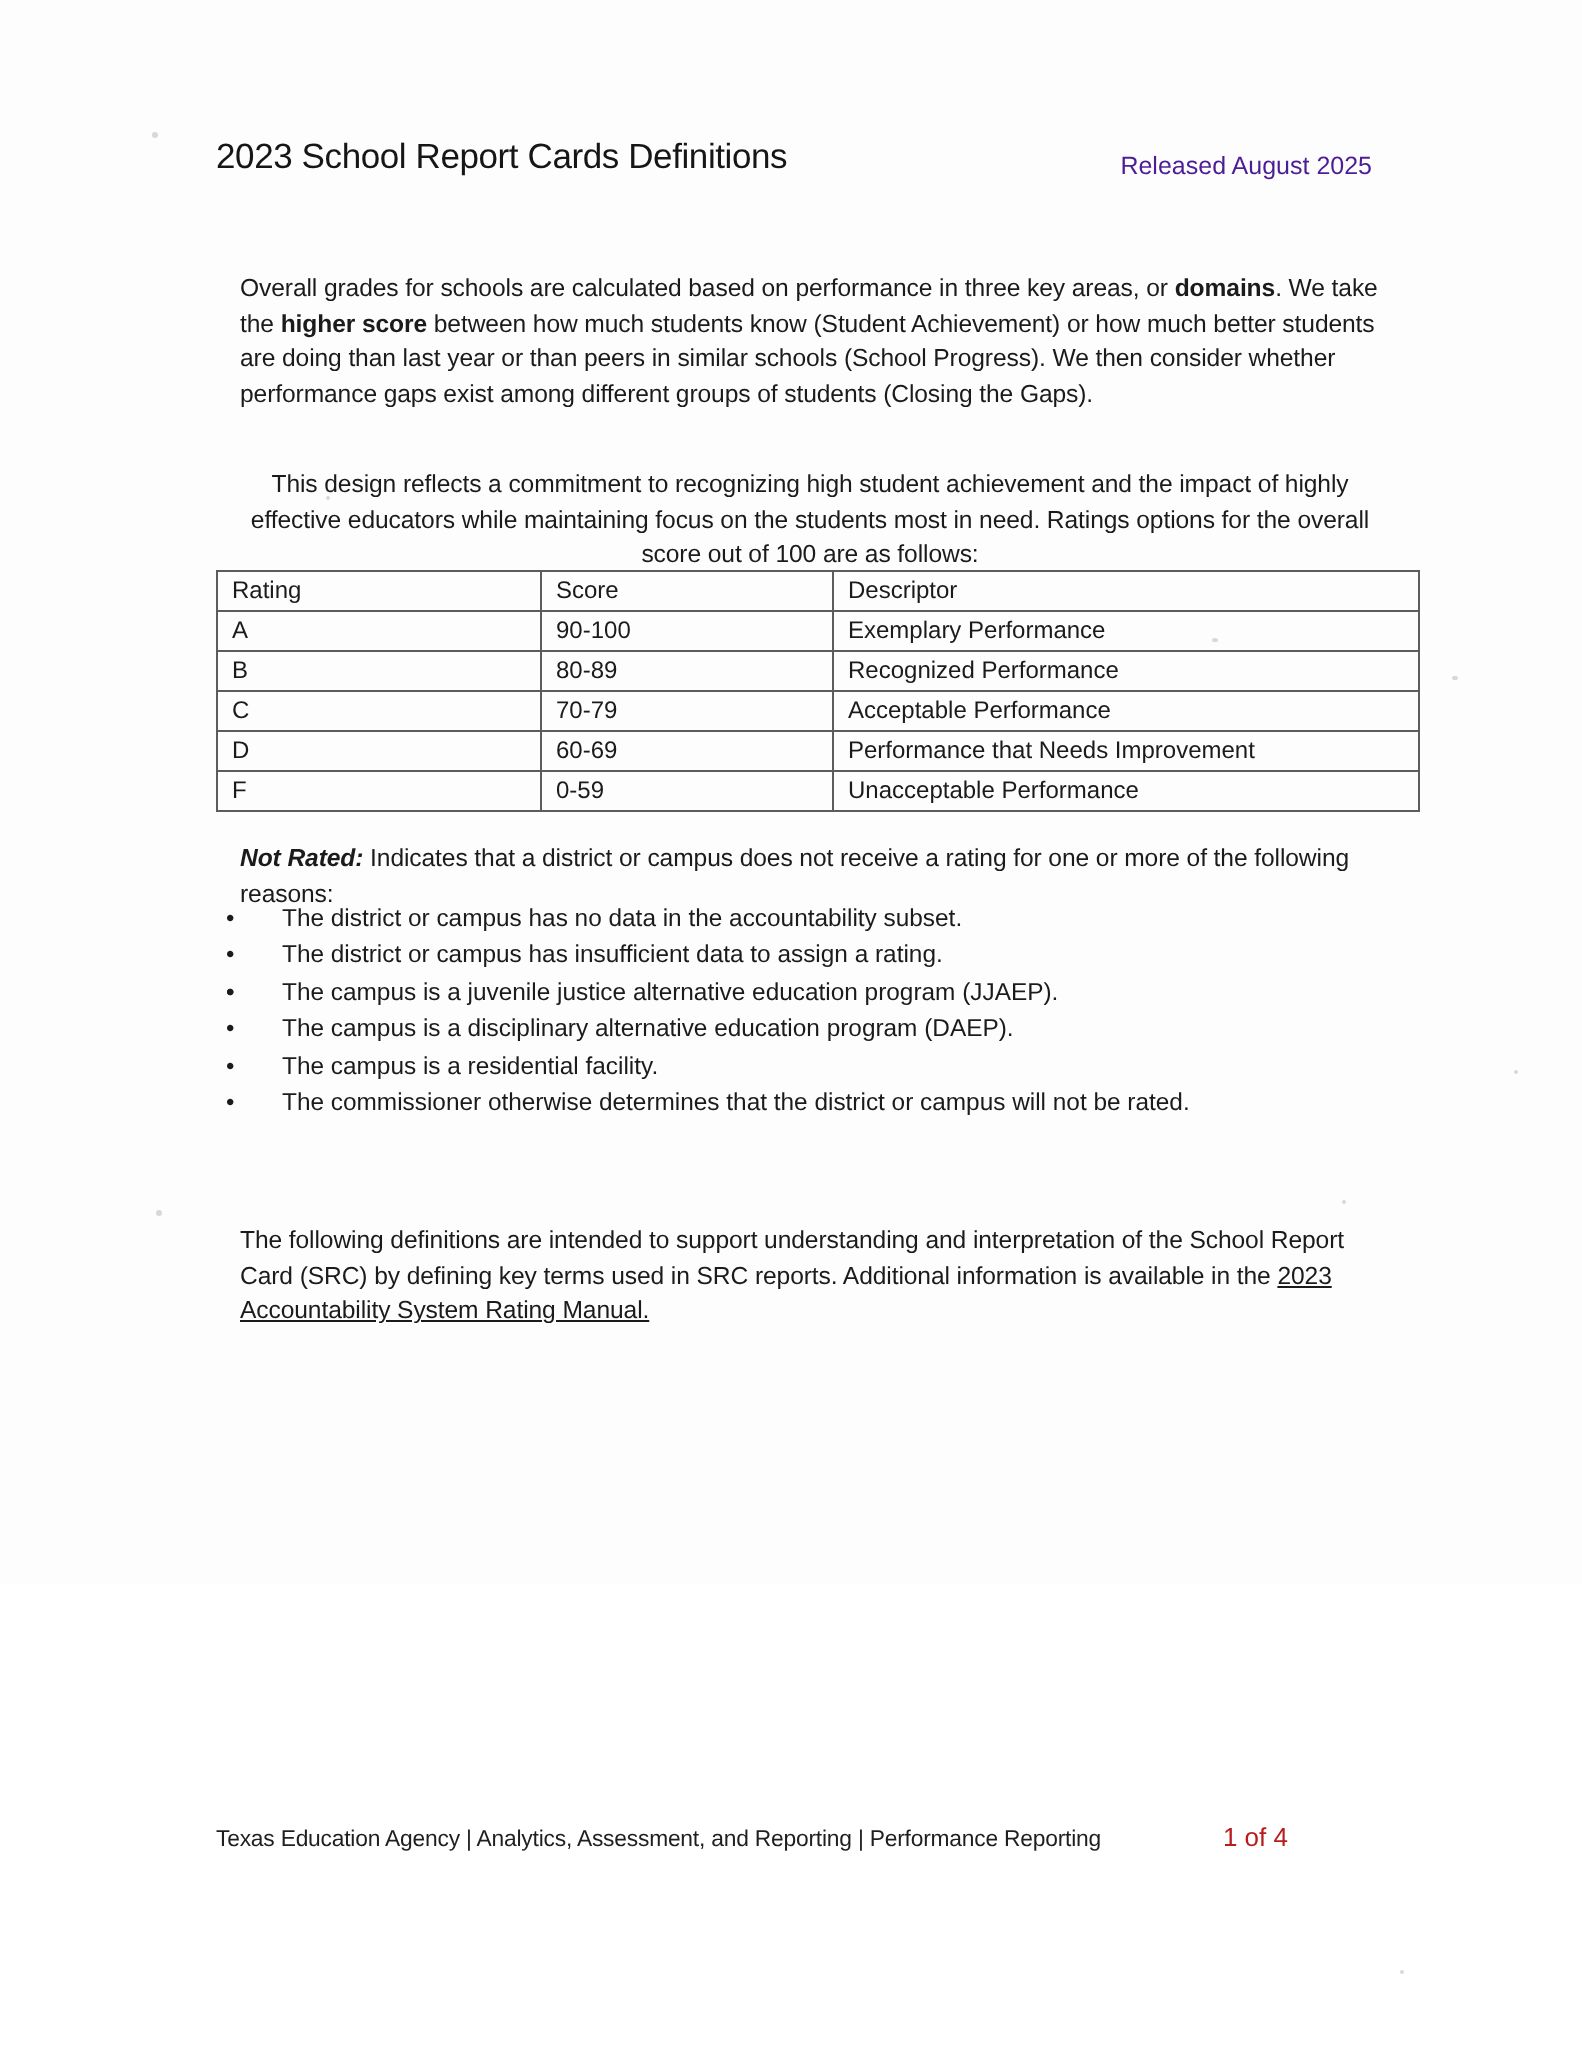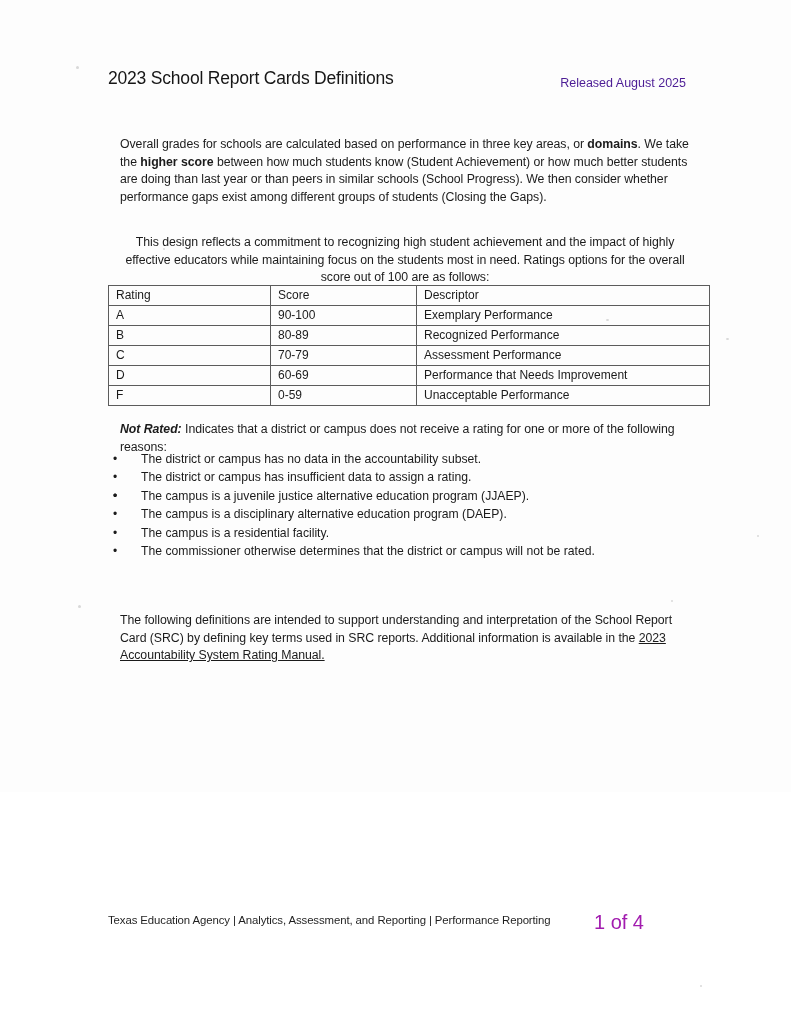--- a/index.html
+++ b/index.html
@@ -144,22 +144,22 @@
     top: 3px;
     font-size: 11.4px;
     color: #1f1f1f;
     white-space: nowrap;
     letter-spacing: -0.1px;
   }
   .page-number {
     position: absolute;
     right: 42px;
     top: 0;
-    font-size: 20px;
-    color: #a21caf;
+    font-size: 13px;
+    color: #b91c1c;
     white-space: nowrap;
   }
 </style>
 </head>
 <body>
 
 <div class="page">
 
   <div class="speck" style="left:76px;top:66px;width:3px;height:3px;"></div>
   <div class="speck" style="left:163px;top:248px;width:2px;height:2px;"></div>
@@ -192,21 +192,21 @@
           <td class="col-desc">Exemplary Performance</td>
         </tr>
         <tr>
           <td class="col-rating">B</td>
           <td class="col-score">80-89</td>
           <td class="col-desc">Recognized Performance</td>
         </tr>
         <tr>
           <td class="col-rating">C</td>
           <td class="col-score">70-79</td>
-          <td class="col-desc">Assessment Performance</td>
+          <td class="col-desc">Acceptable Performance</td>
         </tr>
         <tr>
           <td class="col-rating">D</td>
           <td class="col-score">60-69</td>
           <td class="col-desc">Performance that Needs Improvement</td>
         </tr>
         <tr>
           <td class="col-rating">F</td>
           <td class="col-score">0-59</td>
           <td class="col-desc">Unacceptable Performance</td>

